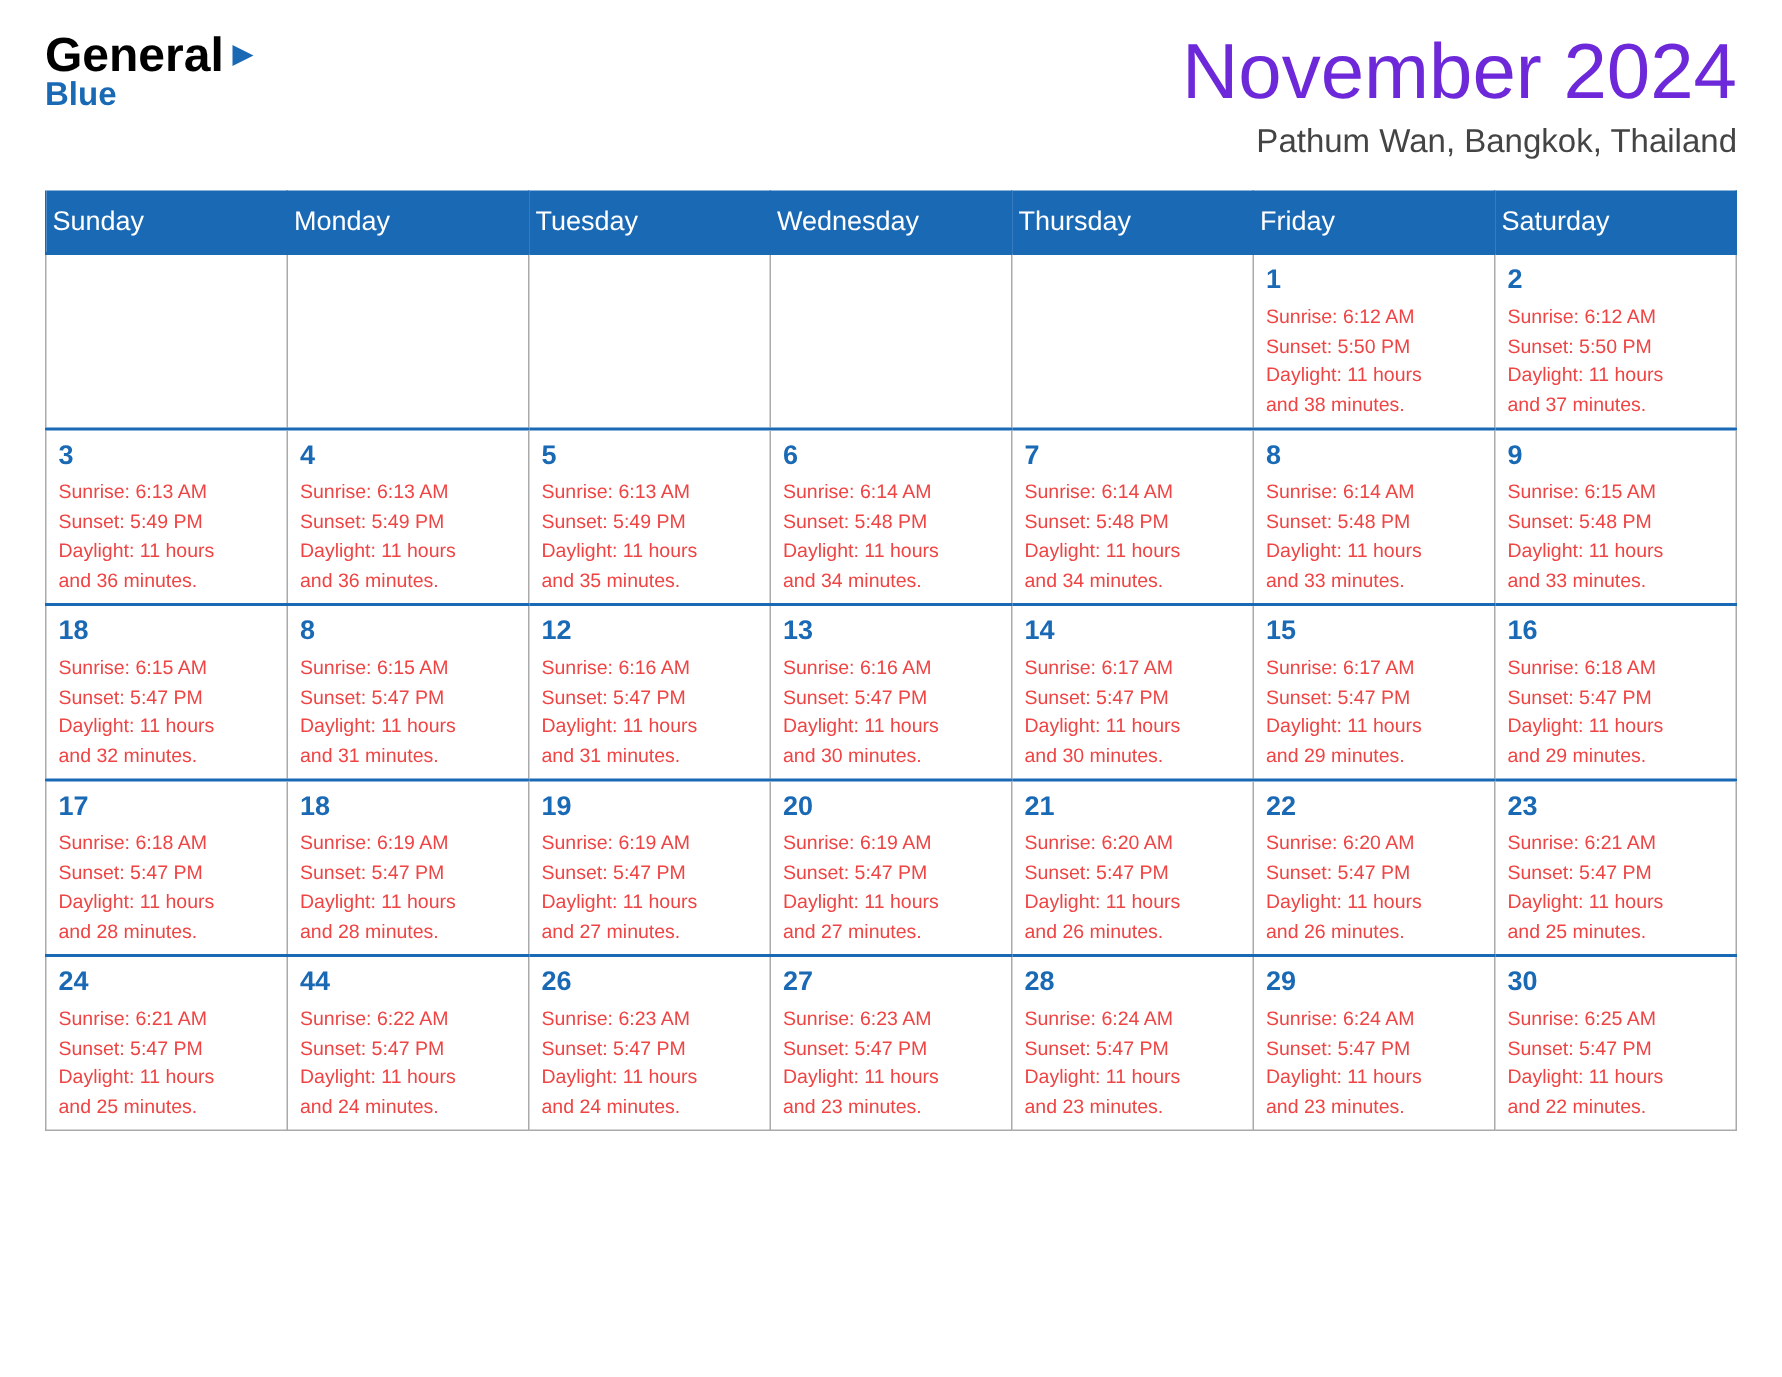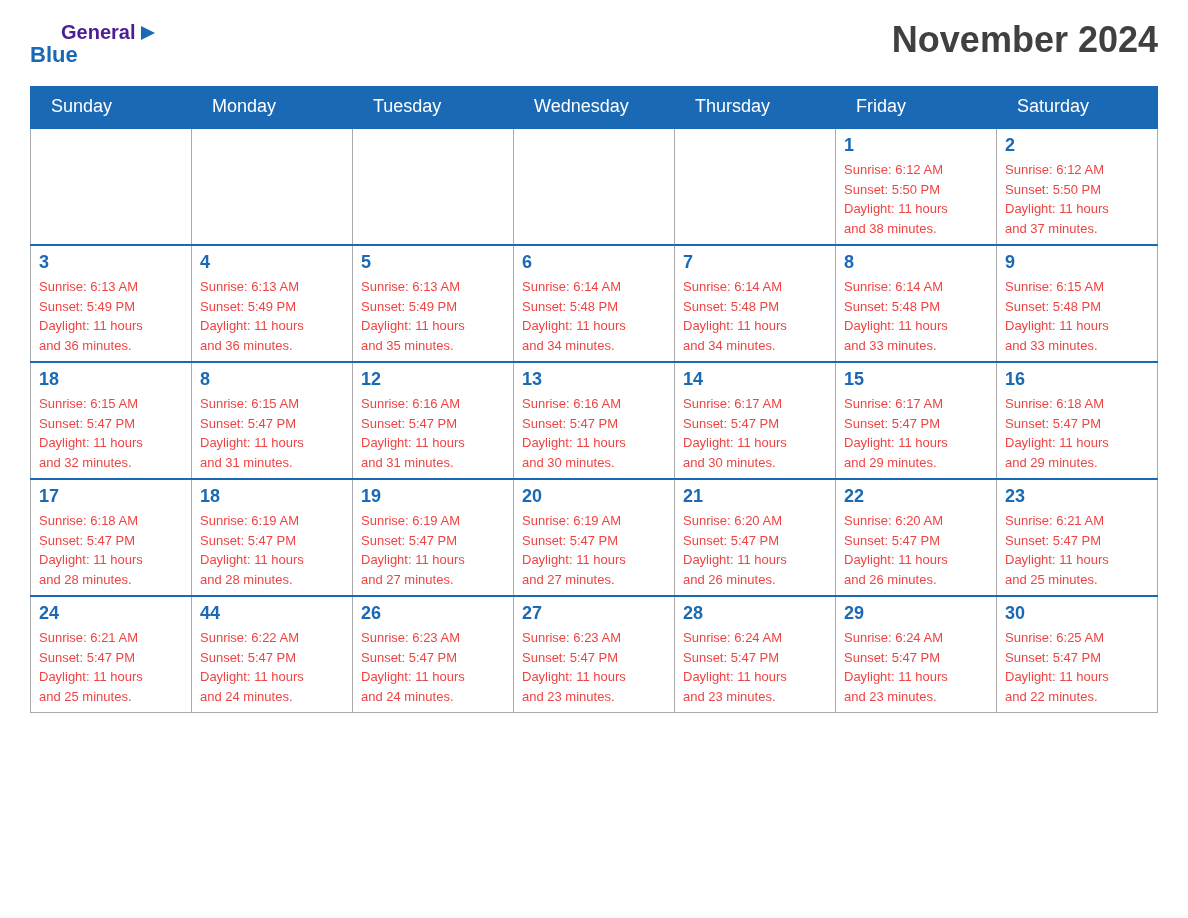--- a/index.html
+++ b/index.html
@@ -15,58 +15,57 @@
       justify-content: space-between;
       align-items: flex-start;
       margin-bottom: 20px;
     }
     .logo {
       display: flex;
       flex-direction: column;
       align-items: flex-start;
     }
     .logo-text-general {
-      font-size: 20px;
+      font-size: 32px;
       font-weight: bold;
-      color: #4c1d95;
+      color: #000000;
       line-height: 1;
-      margin-left: 31px;
     }
     .logo-text-blue {
       font-size: 22px;
       font-weight: bold;
       color: #1a69b5;
       line-height: 1;
     }
     .logo-line1 {
       display: flex;
       align-items: center;
     }
     .title-area {
       text-align: right;
     }
     .month-title {
-      font-size: 36px;
-      font-weight: bold;
-      color: #404040;
+      font-size: 52px;
+      font-weight: normal;
+      color: #6d28d9;
       line-height: 1.1;
     }
     .location-title {
       font-size: 22px;
       color: #444;
       margin-top: 4px;
     }
     .calendar {
       width: 100%;
       border-collapse: collapse;
     }
     .calendar th {
       background-color: #1a69b5;
       color: #fff;
-      padding: 10px 20px;
+      padding: 10px 4px;
       text-align: left;
       font-size: 18px;
       font-weight: normal;
       border: 1px solid #1a69b5;
     }
     .calendar td {
       border: 1px solid #aaa;
       vertical-align: top;
       padding: 6px 8px;
       width: 14.28%;
@@ -104,20 +103,21 @@
     <div class="logo-line1">
       <span class="logo-text-general">General</span>
       <svg width="22" height="22" viewBox="0 0 22 22" style="margin-left:2px;margin-top:2px;">
         <polygon points="4,4 18,11 4,18" fill="#1a69b5"></polygon>
       </svg>
     </div>
     <span class="logo-text-blue">Blue</span>
   </div>
   <div class="title-area">
     <div class="month-title">November 2024</div>
+    <div class="location-title">Pathum Wan, Bangkok, Thailand</div>
   </div>
 </div>
 
 <table class="calendar">
   <thead>
     <tr>
     <th>Sunday</th>
         <th>Monday</th>
         <th>Tuesday</th>
         <th>Wednesday</th>

